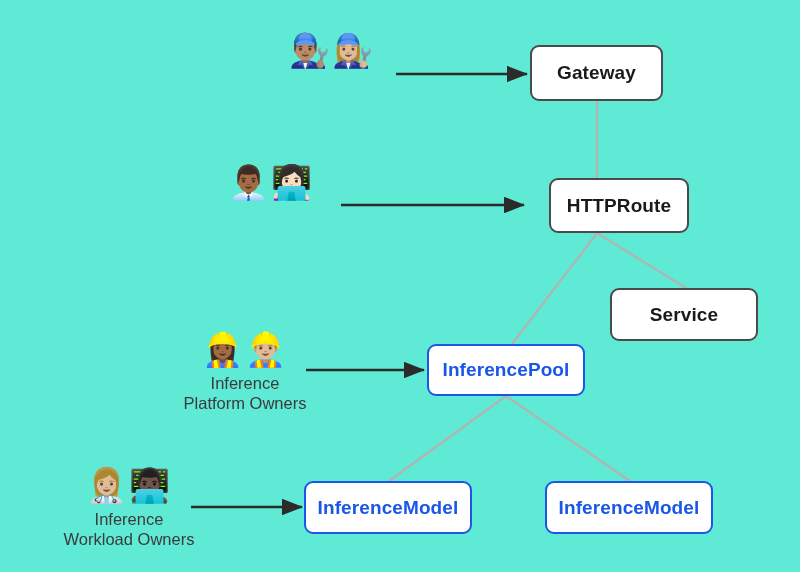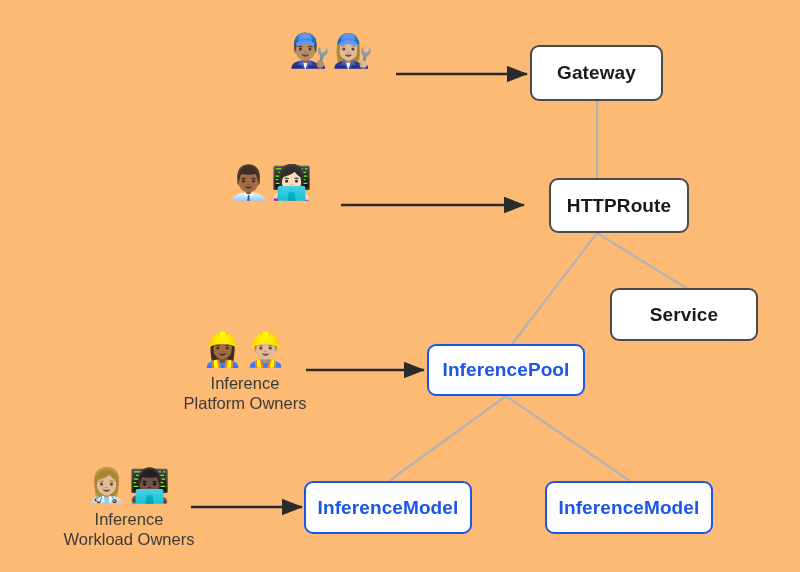--- a/index.html
+++ b/index.html
@@ -7,21 +7,21 @@
     padding: 0;
     background: #ffffff;
   }
   body {
     font-family: "Liberation Sans", "DejaVu Sans", sans-serif;
   }
   #canvas {
     position: relative;
     width: 800px;
     height: 572px;
-    background: #fdba74;
+    background: #5eead4;
     overflow: hidden;
   }
   #edges {
     position: absolute;
     left: 0;
     top: 0;
     width: 800px;
     height: 572px;
     pointer-events: none;
   }

